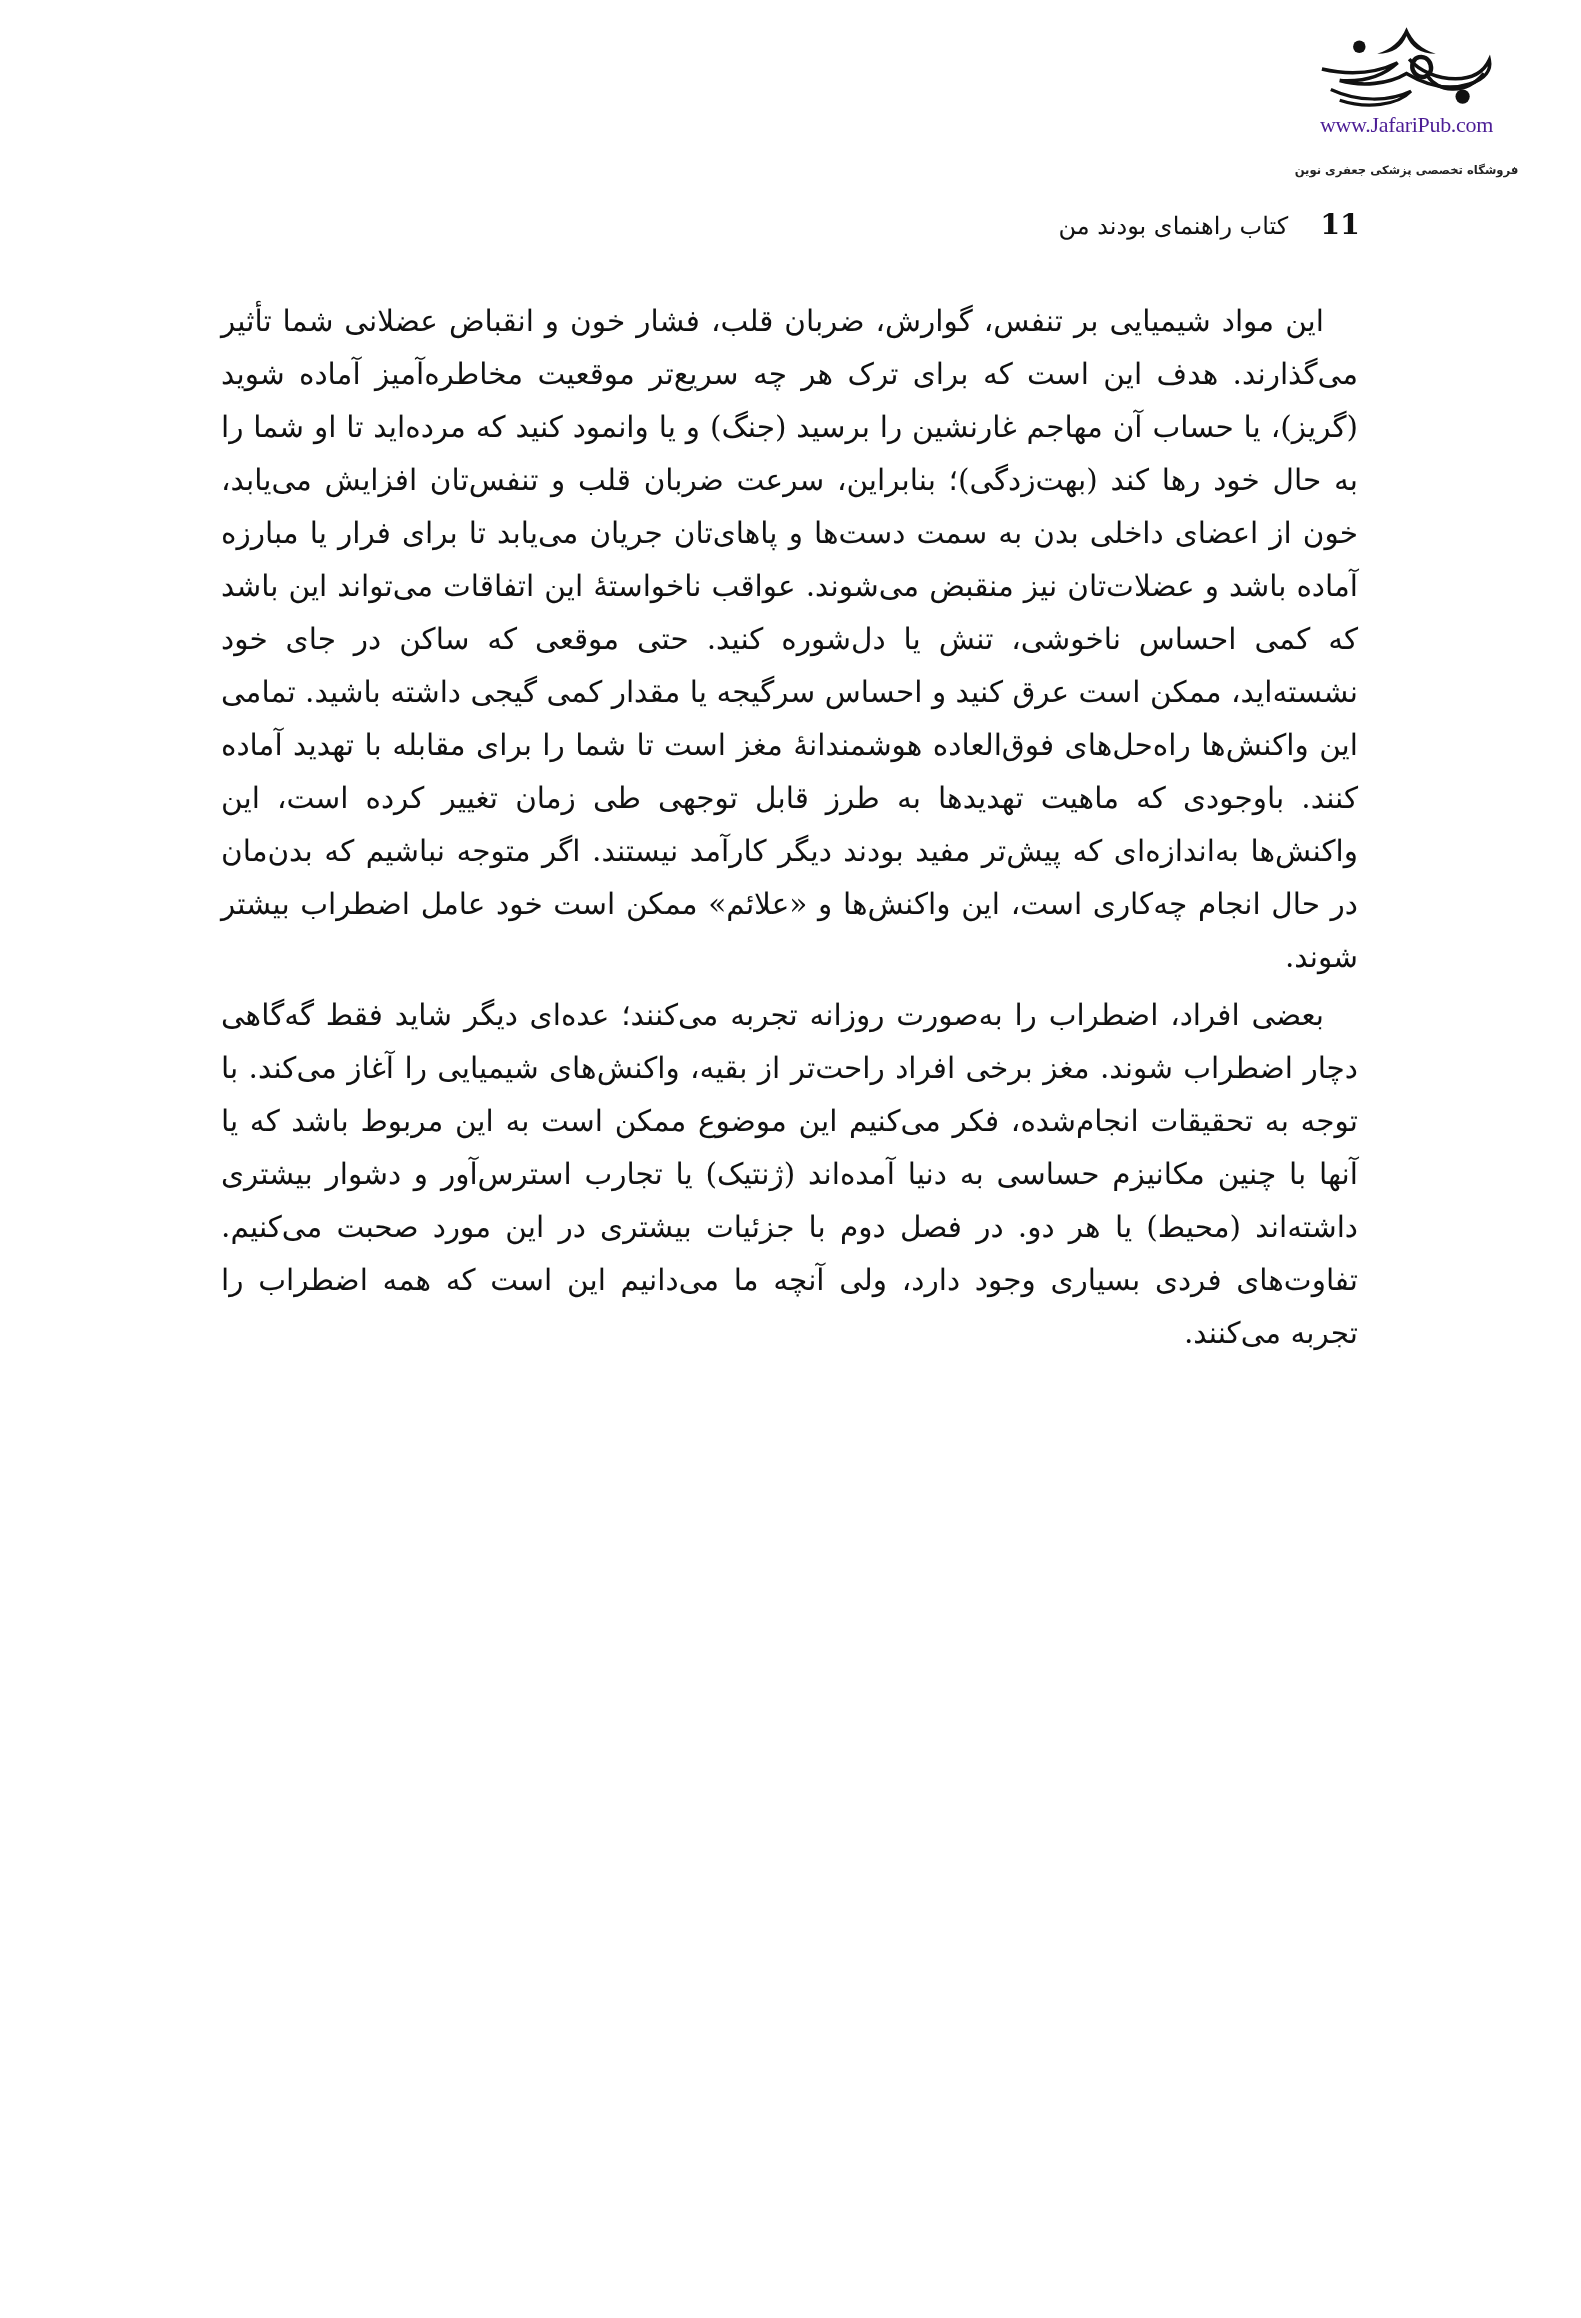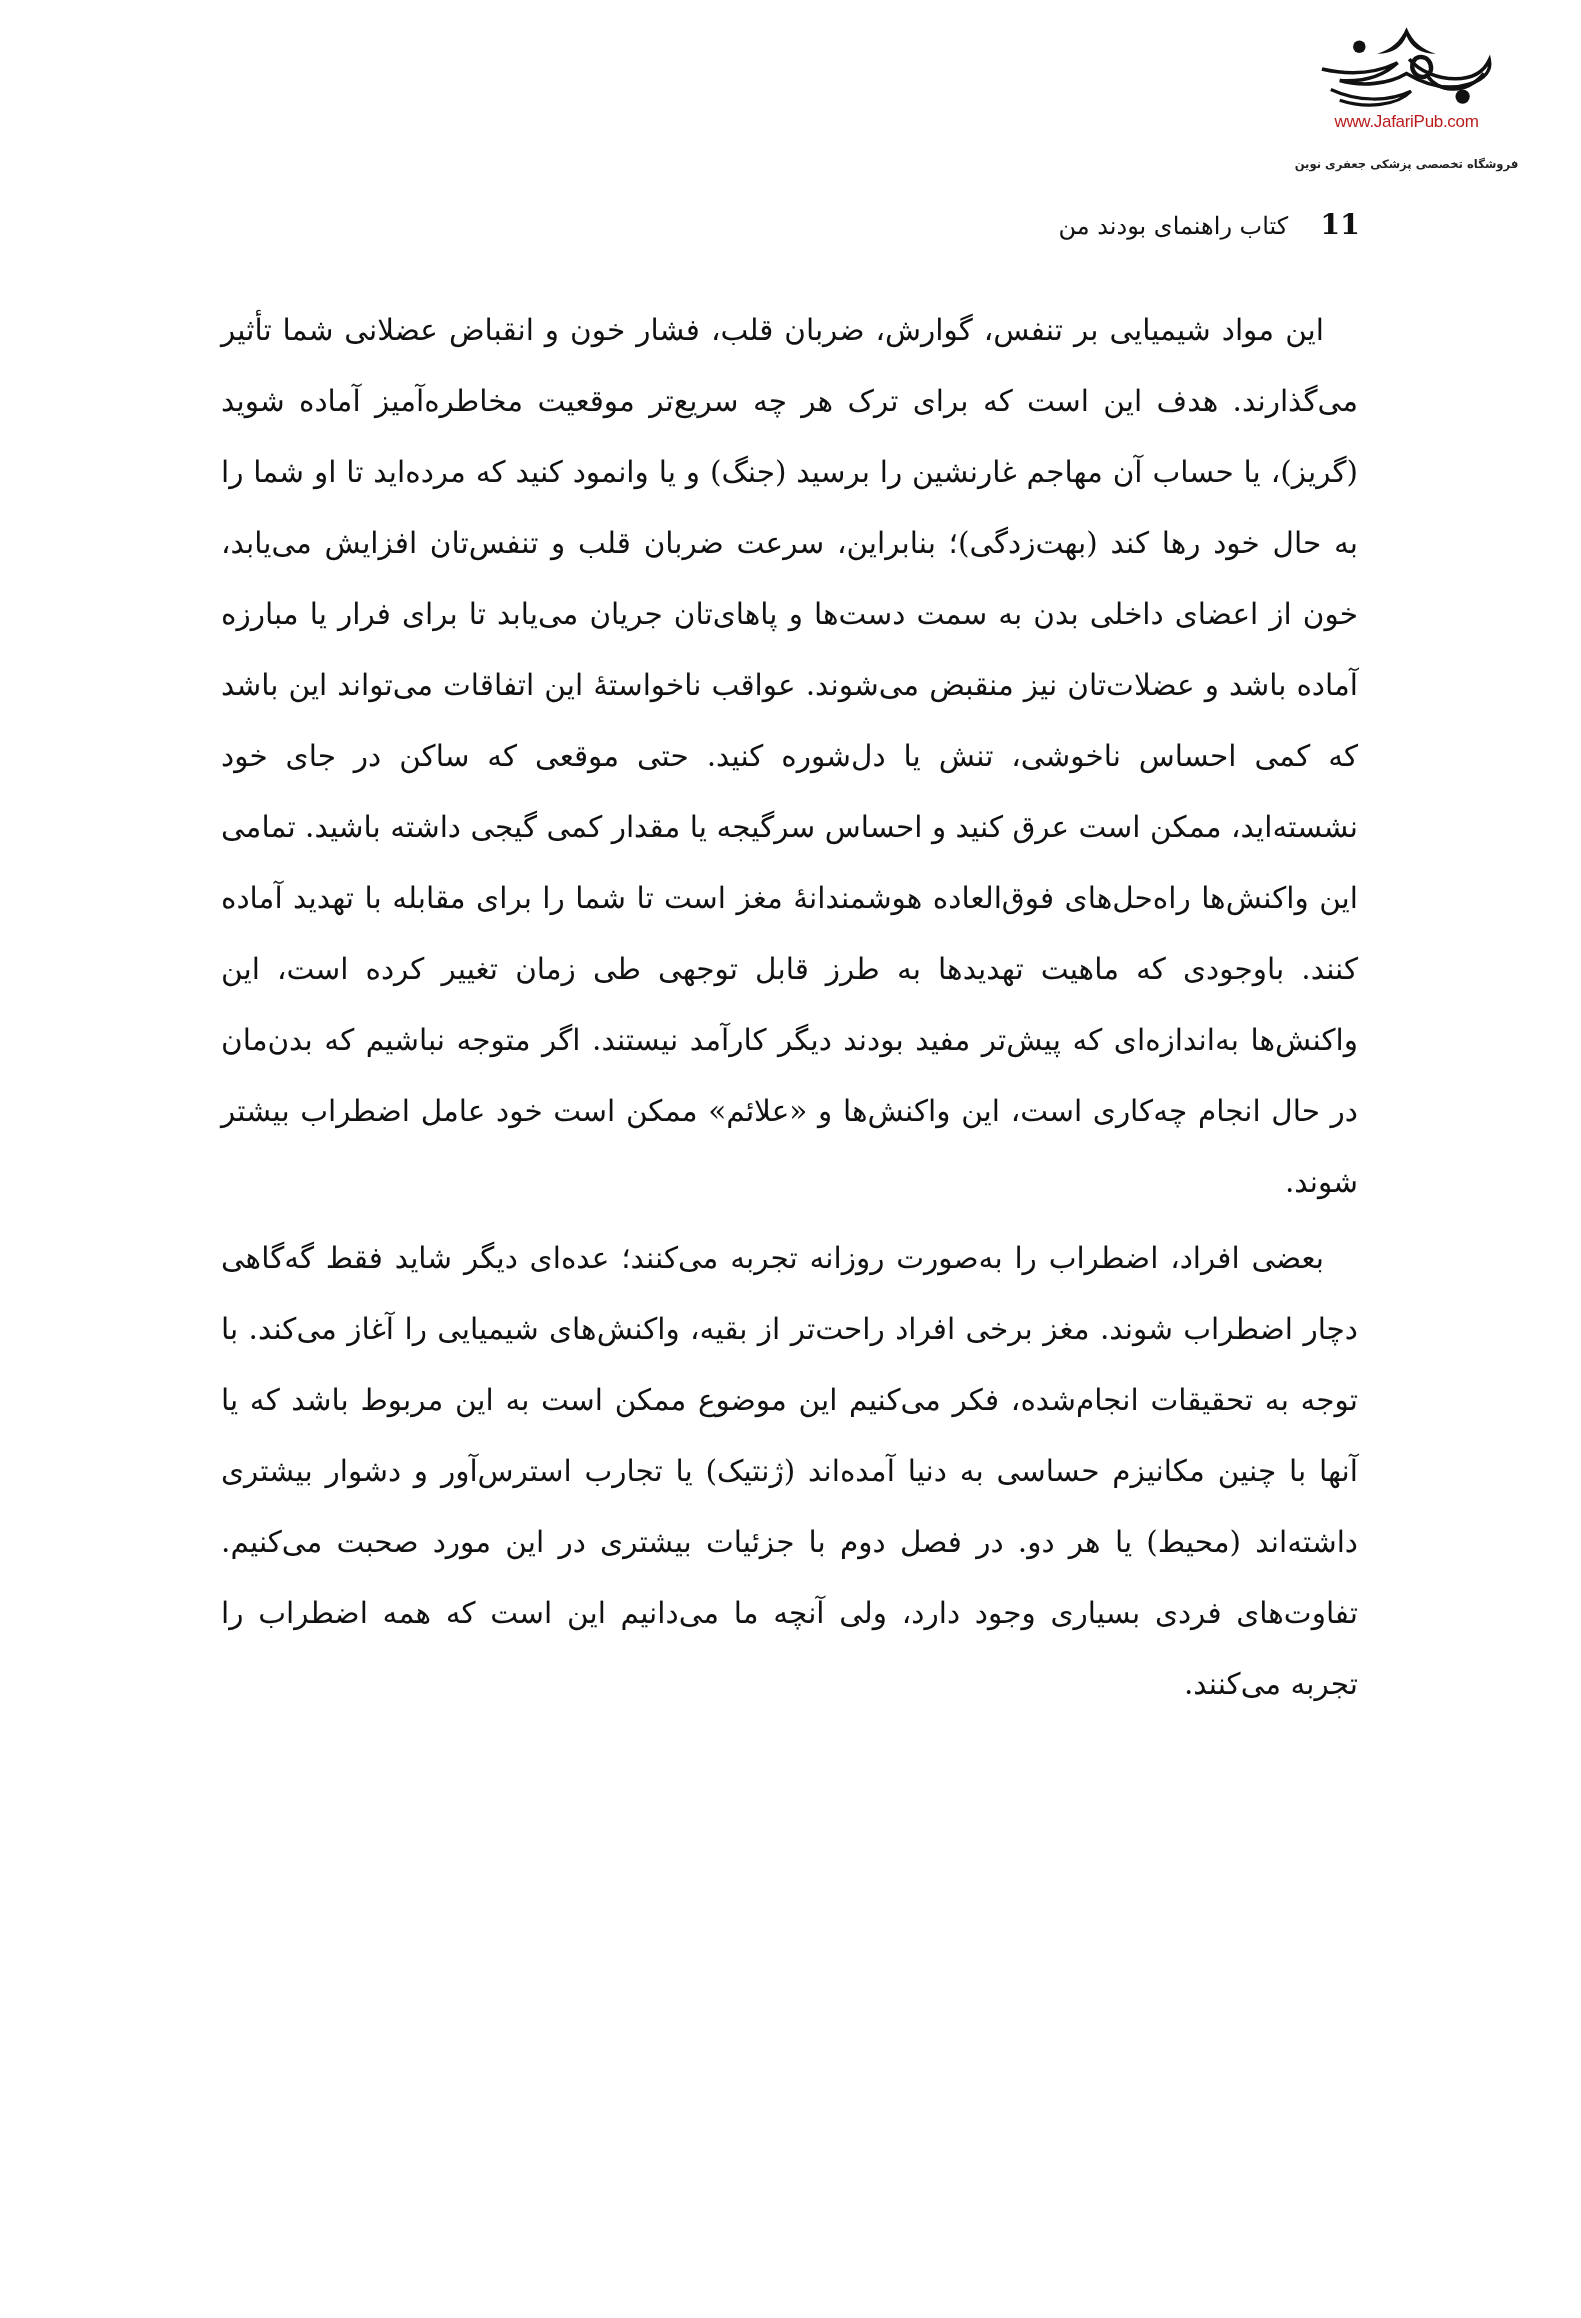--- a/index.html
+++ b/index.html
@@ -23,23 +23,23 @@
       text-align: center;
       direction: ltr;
     }
     .logo-mark {
       display: block;
       margin: 0 auto;
       width: 187px;
       height: 98px;
     }
     .logo-url {
-      font-family: Liberation Sans, sans-serif;
-      font-size: 17px;
-      color: #b91c1c;
+      font-family: Liberation Serif, serif;
+      font-size: 22px;
+      color: #4c1d95;
       letter-spacing: -0.3px;
       margin-top: -5.4px;
     }
     .logo-tagline {
       direction: rtl;
       font-family: "DejaVu Sans", sans-serif;
       font-size: 11.6px;
       font-weight: bold;
       color: #222222;
       margin-top: 25px;
@@ -62,21 +62,21 @@
       font-size: 24px;
     }
     .body-text {
       position: absolute;
       top: 295px;
       left: 221px;
       width: 1137px;
       direction: rtl;
       font-family: "DejaVu Serif", serif;
       font-size: 29.5px;
-      line-height: 71px;
+      line-height: 53px;
       text-align: justify;
       text-align-last: right;
     }
     .body-text p {
       margin: 0;
       text-indent: 34px;
     }
     .body-text p + p {
       margin-top: 5.4px;
     }

